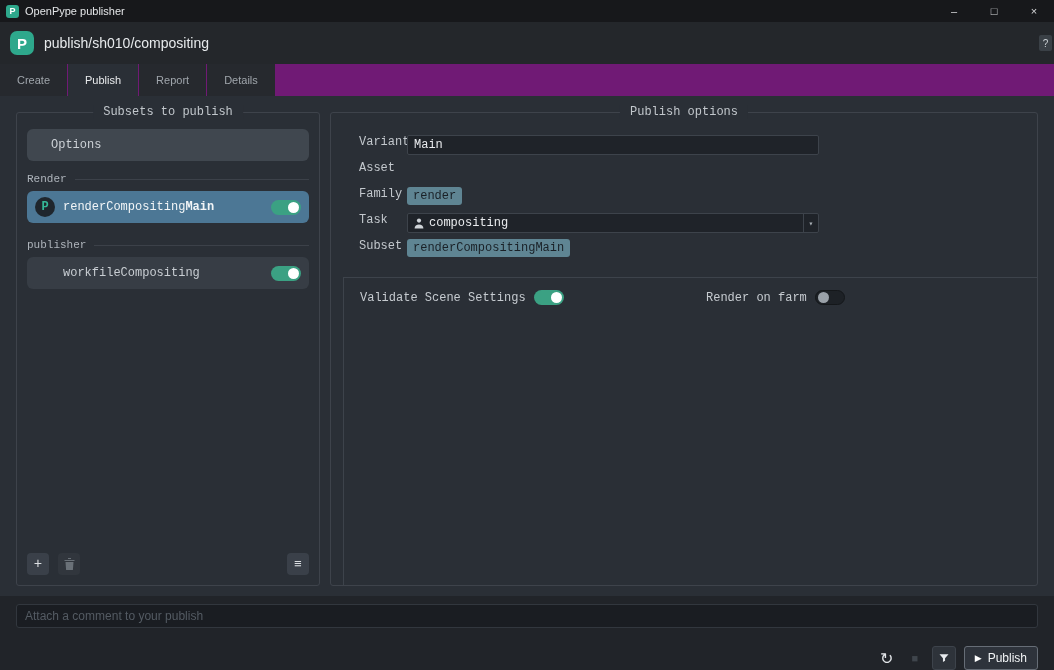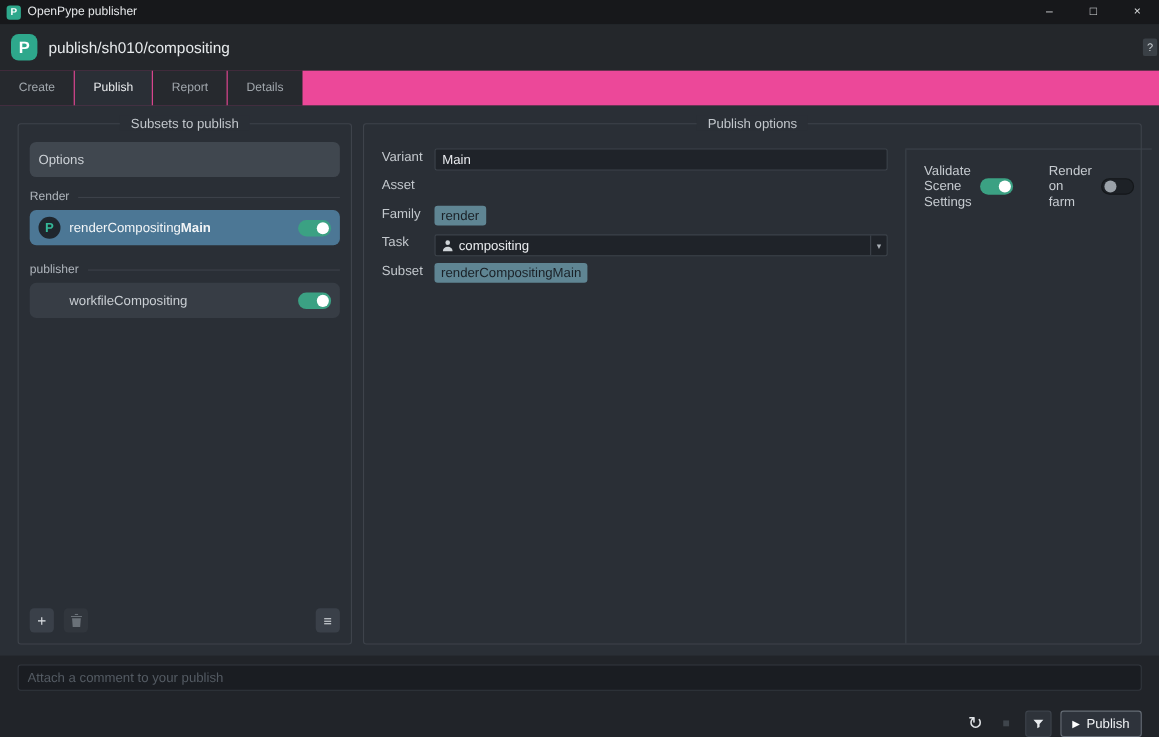--- a/index.html
+++ b/index.html
@@ -18,32 +18,32 @@
   .tb-controls { margin-left:auto; display:flex; height:100%; }
   .tb-btn { width:40px; display:flex; align-items:center; justify-content:center; font-size:11px; color:#d6d8da; cursor:default; }
 
   
   .header { flex:0 0 42px; background:#24272b; display:flex; align-items:center; gap:10px; padding:0 8px 0 10px; position:relative; }
   .hd-logo { width:24px; height:24px; border-radius:7px; background:#2ea88c; color:#fff; font-weight:bold; font-size:15px; display:flex; align-items:center; justify-content:center; }
   .hd-context { font-size:14px; color:#e7eaec; }
   .hd-help { position:absolute; right:2px; top:50%; transform:translateY(-50%); width:13px; height:16px; background:#3a4046; color:#ced3d7; font-size:10px; display:flex; align-items:center; justify-content:center; border-radius:2px; }
 
   
-  .tabbar { flex:0 0 32px; background:#ec4899; display:flex; }
+  .tabbar { flex:0 0 32px; background:#701a75; display:flex; }
   .tab { height:32px; display:flex; align-items:center; padding:0 17px; font-size:11px; background:#26292e; color:#a0a6ac; margin-right:1px; }
   .tab.active { background:#2a2f36; color:#e9ebed; }
 
   
-  .main { flex:1 1 auto; background:#2a2f36; display:flex; gap:10px; padding:16px 16px 10px; min-height:0; }
+  .main { flex:1 1 auto; background:#2a2f36; display:flex; gap:10px; padding:16px 16px 10px; min-height:0;font-family:Liberation Mono, monospace; }
   .groupbox { border:1px solid #3e434b; border-radius:3px; position:relative; }
   .gb-title { position:absolute; top:-8px; left:50%; transform:translateX(-50%); background:#2a2f36; padding:0 10px; font-size:12px; color:#c2c7cc; white-space:nowrap; }
 
   
   .left-panel { width:304px; flex:0 0 auto; display:flex; flex-direction:column; padding:16px 10px 10px; }
-  .options-btn { height:32px; background:#40474f; border:none; border-radius:6px; color:#ccd1d6; font-size:12px; text-align:left; padding:0 8px; font-family:inherit; width:100%; }
+  .options-btn { height:32px; background:#40474f; border:none; border-radius:6px; color:#ccd1d6; font-size:12px; text-align:left; padding:0 24px; font-family:inherit; width:100%; }
   .group-row { display:flex; align-items:center; gap:8px; margin:12px 0 6px; }
   .group-label { font-size:11px; color:#aeb4bb; }
   .group-line { flex:1; height:1px; background:#3c4149; }
   .subset-item { height:32px; border-radius:6px; display:flex; align-items:center; padding:0 8px; gap:8px; background:#373d45; margin-bottom:4px; }
   .subset-item.selected { background:#4c7795; }
   .subset-icon { width:20px; height:20px; border-radius:50%; background:#1f262d; color:#35b898; font-weight:bold; font-size:12px; display:flex; align-items:center; justify-content:center; flex:0 0 auto; }
   .subset-spacer { width:20px; flex:0 0 auto; }
   .subset-label { flex:1; font-size:12px; color:#c9ced3; white-space:nowrap; overflow:hidden; }
   .selected .subset-label { color:#f2f5f7; }
   .subset-label b { font-weight:bold; }
@@ -53,21 +53,21 @@
   .switch.on::after { content:""; position:absolute; top:2px; right:2px; width:11px; height:11px; border-radius:50%; background:#fff; }
   .switch.off { background:#1d2126; border:1px solid #14171a; }
   .switch.off::after { content:""; position:absolute; top:1px; left:2px; width:11px; height:11px; border-radius:50%; background:#9aa1a8; }
 
   .panel-footer { margin-top:auto; display:flex; gap:9px; align-items:center; }
   .icon-btn { width:22px; height:22px; border-radius:4px; background:#3a4049; color:#dcdfe3; display:flex; align-items:center; justify-content:center; border:none; font-size:14px; font-family:inherit; }
   .icon-btn.dim { background:#31363d; color:#6a7178; }
   .menu-btn { margin-left:auto; font-size:13px; letter-spacing:0; }
 
   
-  .right-panel { flex:1 1 auto; display:flex; flex-direction:row; padding-top:10px; min-width:0; }
+  .right-panel { flex:1 1 auto; display:flex; flex-direction:column; padding-top:10px; min-width:0;padding-left:12px; }
   .form { padding:12px 16px 0; }
   .form-row { display:flex; align-items:flex-start; margin-bottom:6px; min-height:20px; }
   .form-label { width:48px; font-size:12px; color:#c3c8cd; flex:0 0 auto; }
   .form-field { width:412px; position:relative; }
   .text-input { width:100%; height:20px; background:#1f2329; border:1px solid #3d434b; border-radius:2px; color:#e9ebee; font-size:12px; padding:0 6px; font-family:inherit; }
   .asset-icon { position:absolute; right:3px; top:50%; transform:translateY(-50%); width:13px; height:13px; background:#14171b; border-radius:2px; display:flex; align-items:center; justify-content:center; }
   .dropdown { width:412px; height:20px; background:#1f2329; border:1px solid #3d434b; border-radius:2px; display:flex; align-items:center; font-size:12px; color:#e9ebee; }
   .person-icon { margin:0 5px 0 6px; display:flex; }
   .dd-arrow { margin-left:auto; width:15px; align-self:stretch; border-left:1px solid #3d434b; display:flex; align-items:center; justify-content:center; color:#aab0b6; font-size:8px; }
   .badge { display:inline-block; background:#5f8593; color:#1a2127; font-size:12px; padding:2px 6px; border-radius:3px; line-height:1.2; }

